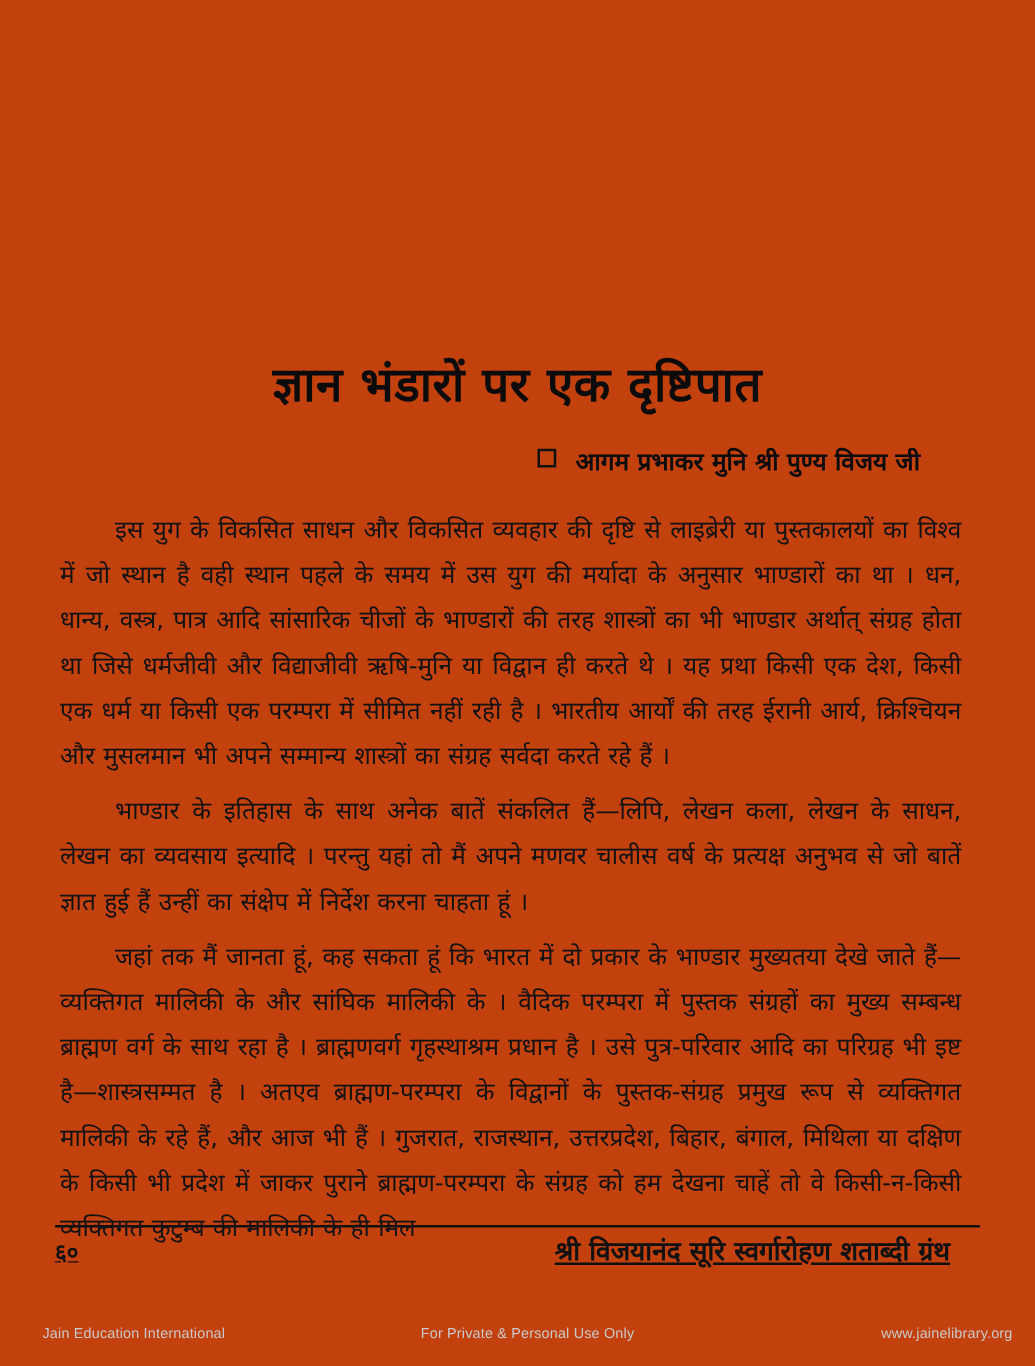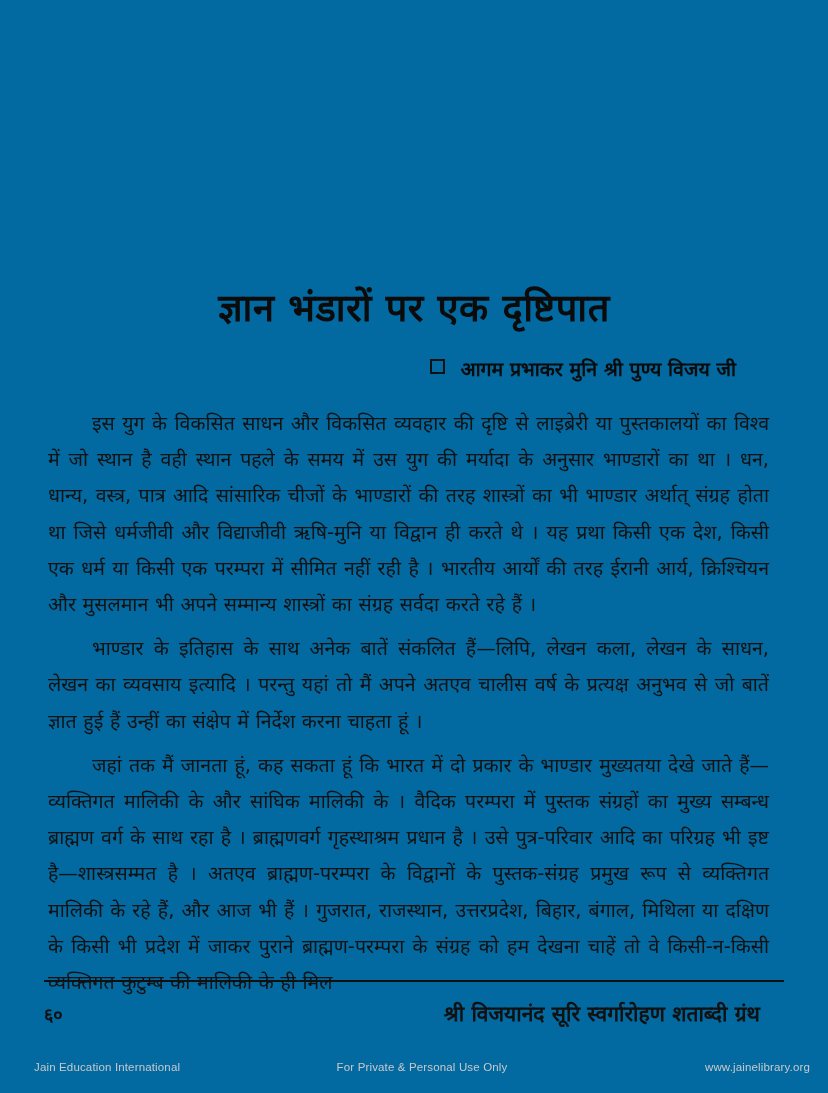--- a/index.html
+++ b/index.html
@@ -15,21 +15,21 @@
     overflow: hidden;
     font-family: "Liberation Serif", "DejaVu Serif", serif;
     color: #111111;
     -webkit-font-smoothing: antialiased;
   }
 
   
   .page-sheet {
     position: absolute;
     inset: 0;
-    background: #0369a1;
+    background: #c2410c;
   }
 
   
   .content-column {
     position: absolute;
     left: 48px;
     right: 48px;
     top: 0;
     width: 732px;
   }
@@ -105,21 +105,22 @@
   .footer-rule {
     height: 0;
     border: 0;
     border-top: 2px solid #111111;
     margin: 0;
   }
   .footer-row {
     display: flex;
     justify-content: space-between;
     align-items: baseline;
-    padding-top: 20px;
+    padding-top: 7px;
+    text-decoration: underline;
   }
   .folio-number {
     font-size: 18px;
     font-weight: bold;
     line-height: 24px;
     font-family: "DejaVu Sans", "Liberation Sans", sans-serif;
     color: #111111;
   }
   .running-title {
     font-size: 21px;
@@ -168,21 +169,21 @@
 
     <h1 class="article-title">ज्ञान भंडारों पर एक दृष्टिपात</h1>
 
     <div class="byline-row">
       <span class="byline-bullet"></span>
       <span class="byline-name">आगम प्रभाकर मुनि श्री पुण्य विजय जी</span>
     </div>
 
     <div class="body-copy">
       <p class="body-paragraph">इस युग के विकसित साधन और विकसित व्यवहार की दृष्टि से लाइब्रेरी या पुस्तकालयों का विश्व में जो स्थान है वही स्थान पहले के समय में उस युग की मर्यादा के अनुसार भाण्डारों का था । धन, धान्य, वस्त्र, पात्र आदि सांसारिक चीजों के भाण्डारों की तरह शास्त्रों का भी भाण्डार अर्थात् संग्रह होता था जिसे धर्मजीवी और विद्याजीवी ऋषि-मुनि या विद्वान ही करते थे । यह प्रथा किसी एक देश, किसी एक धर्म या किसी एक परम्परा में सीमित नहीं रही है । भारतीय आर्यों की तरह ईरानी आर्य, क्रिश्चियन और मुसलमान भी अपने सम्मान्य शास्त्रों का संग्रह सर्वदा करते रहे हैं ।</p>
-      <p class="body-paragraph">भाण्डार के इतिहास के साथ अनेक बातें संकलित हैं—लिपि, लेखन कला, लेखन के साधन, लेखन का व्यवसाय इत्यादि । परन्तु यहां तो मैं अपने अतएव चालीस वर्ष के प्रत्यक्ष अनुभव से जो बातें ज्ञात हुई हैं उन्हीं का संक्षेप में निर्देश करना चाहता हूं ।</p>
+      <p class="body-paragraph">भाण्डार के इतिहास के साथ अनेक बातें संकलित हैं—लिपि, लेखन कला, लेखन के साधन, लेखन का व्यवसाय इत्यादि । परन्तु यहां तो मैं अपने मणवर चालीस वर्ष के प्रत्यक्ष अनुभव से जो बातें ज्ञात हुई हैं उन्हीं का संक्षेप में निर्देश करना चाहता हूं ।</p>
       <p class="body-paragraph">जहां तक मैं जानता हूं, कह सकता हूं कि भारत में दो प्रकार के भाण्डार मुख्यतया देखे जाते हैं—व्यक्तिगत मालिकी के और सांघिक मालिकी के । वैदिक परम्परा में पुस्तक संग्रहों का मुख्य सम्बन्ध ब्राह्मण वर्ग के साथ रहा है । ब्राह्मणवर्ग गृहस्थाश्रम प्रधान है । उसे पुत्र-परिवार आदि का परिग्रह भी इष्ट है—शास्त्रसम्मत है । अतएव ब्राह्मण-परम्परा के विद्वानों के पुस्तक-संग्रह प्रमुख रूप से व्यक्तिगत मालिकी के रहे हैं, और आज भी हैं । गुजरात, राजस्थान, उत्तरप्रदेश, बिहार, बंगाल, मिथिला या दक्षिण के किसी भी प्रदेश में जाकर पुराने ब्राह्मण-परम्परा के संग्रह को हम देखना चाहें तो वे किसी-न-किसी व्यक्तिगत कुटुम्ब की मालिकी के ही मिल</p>
     </div>
 
   </div>
 
   <div class="printed-footer">
     <hr class="footer-rule">
     <div class="footer-row">
       <span class="folio-number">६०</span>
       <span class="running-title">श्री विजयानंद  सूरि स्वर्गारोहण शताब्दी ग्रंथ</span>

